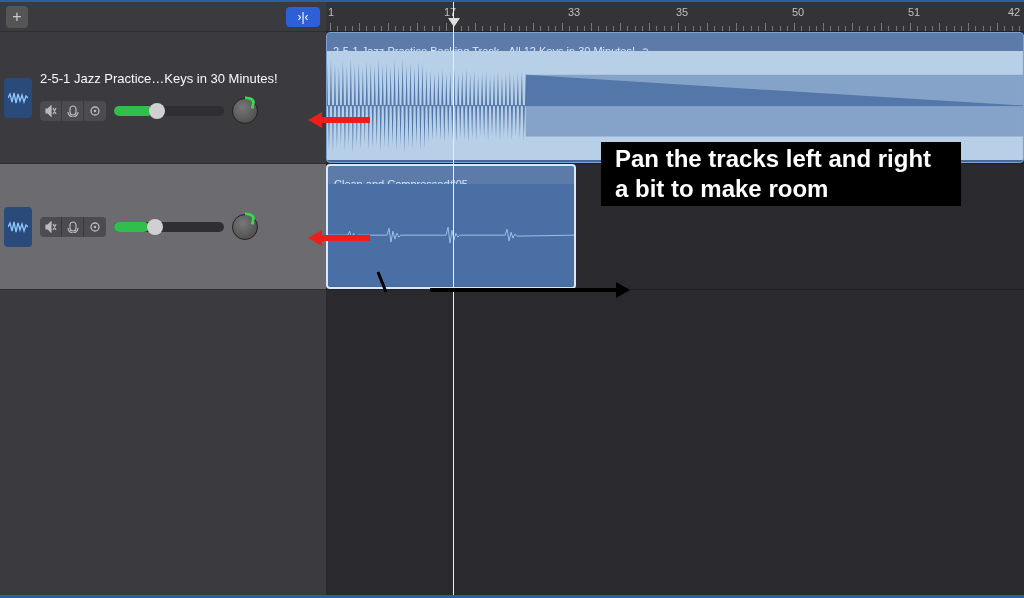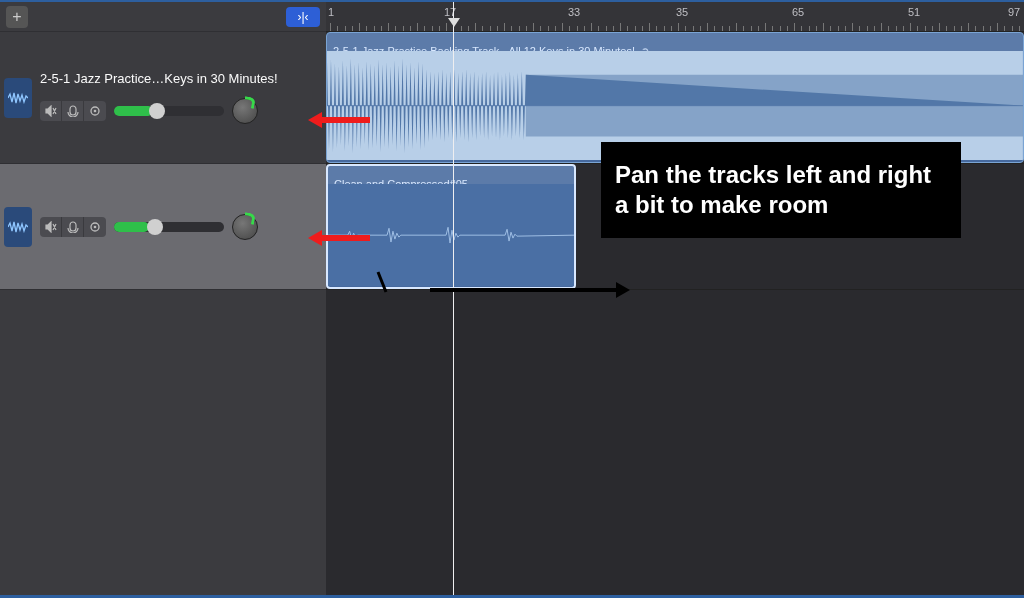--- a/index.html
+++ b/index.html
@@ -196,21 +196,21 @@
   }
   
   .annot-text {
     position:absolute;
     background:#000;
     color:#fff;
     font-family: Arial, sans-serif;
     font-weight:bold;
     font-size:24px;
     line-height:1.25;
-    padding:18px 14px;
+    padding:2px 14px;
     z-index:80;
   }
   .red-arrow {
     position:absolute;
     z-index:90;
   }
   .black-arrow {
     position:absolute;
     z-index:70;
   }
@@ -298,23 +298,23 @@
     </div>
   </div>
 
   <div class="timeline-area">
     <div class="ruler">
 
     <span class="ruler-mark" style="left: 4px;">1</span>
         <span class="ruler-mark" style="left: 120px;">17</span>
         <span class="ruler-mark" style="left: 236px; margin-left: 8px;">33</span>
         <span class="ruler-mark" style="left: 352px;">35</span>
-        <span class="ruler-mark" style="left: 468px;">65</span>
+        <span class="ruler-mark" style="left: 468px;">50</span>
         <span class="ruler-mark" style="left: 584px;">51</span>
-        <span class="ruler-mark" style="left: 684px;">97</span>
+        <span class="ruler-mark" style="left: 684px;">42</span>
         <div class="ruler-tick" style="left: 4px; height: 8px;"></div>
         <div class="ruler-tick" style="left: 11.25px;"></div>
         <div class="ruler-tick" style="left: 18.5px;"></div>
         <div class="ruler-tick" style="left: 25.75px;"></div>
         <div class="ruler-tick" style="left: 33px; height: 8px;"></div>
         <div class="ruler-tick" style="left: 40.25px;"></div>
         <div class="ruler-tick" style="left: 47.5px;"></div>
         <div class="ruler-tick" style="left: 54.75px;"></div>
         <div class="ruler-tick" style="left: 62px; height: 8px;"></div>
         <div class="ruler-tick" style="left: 69.25px;"></div>

